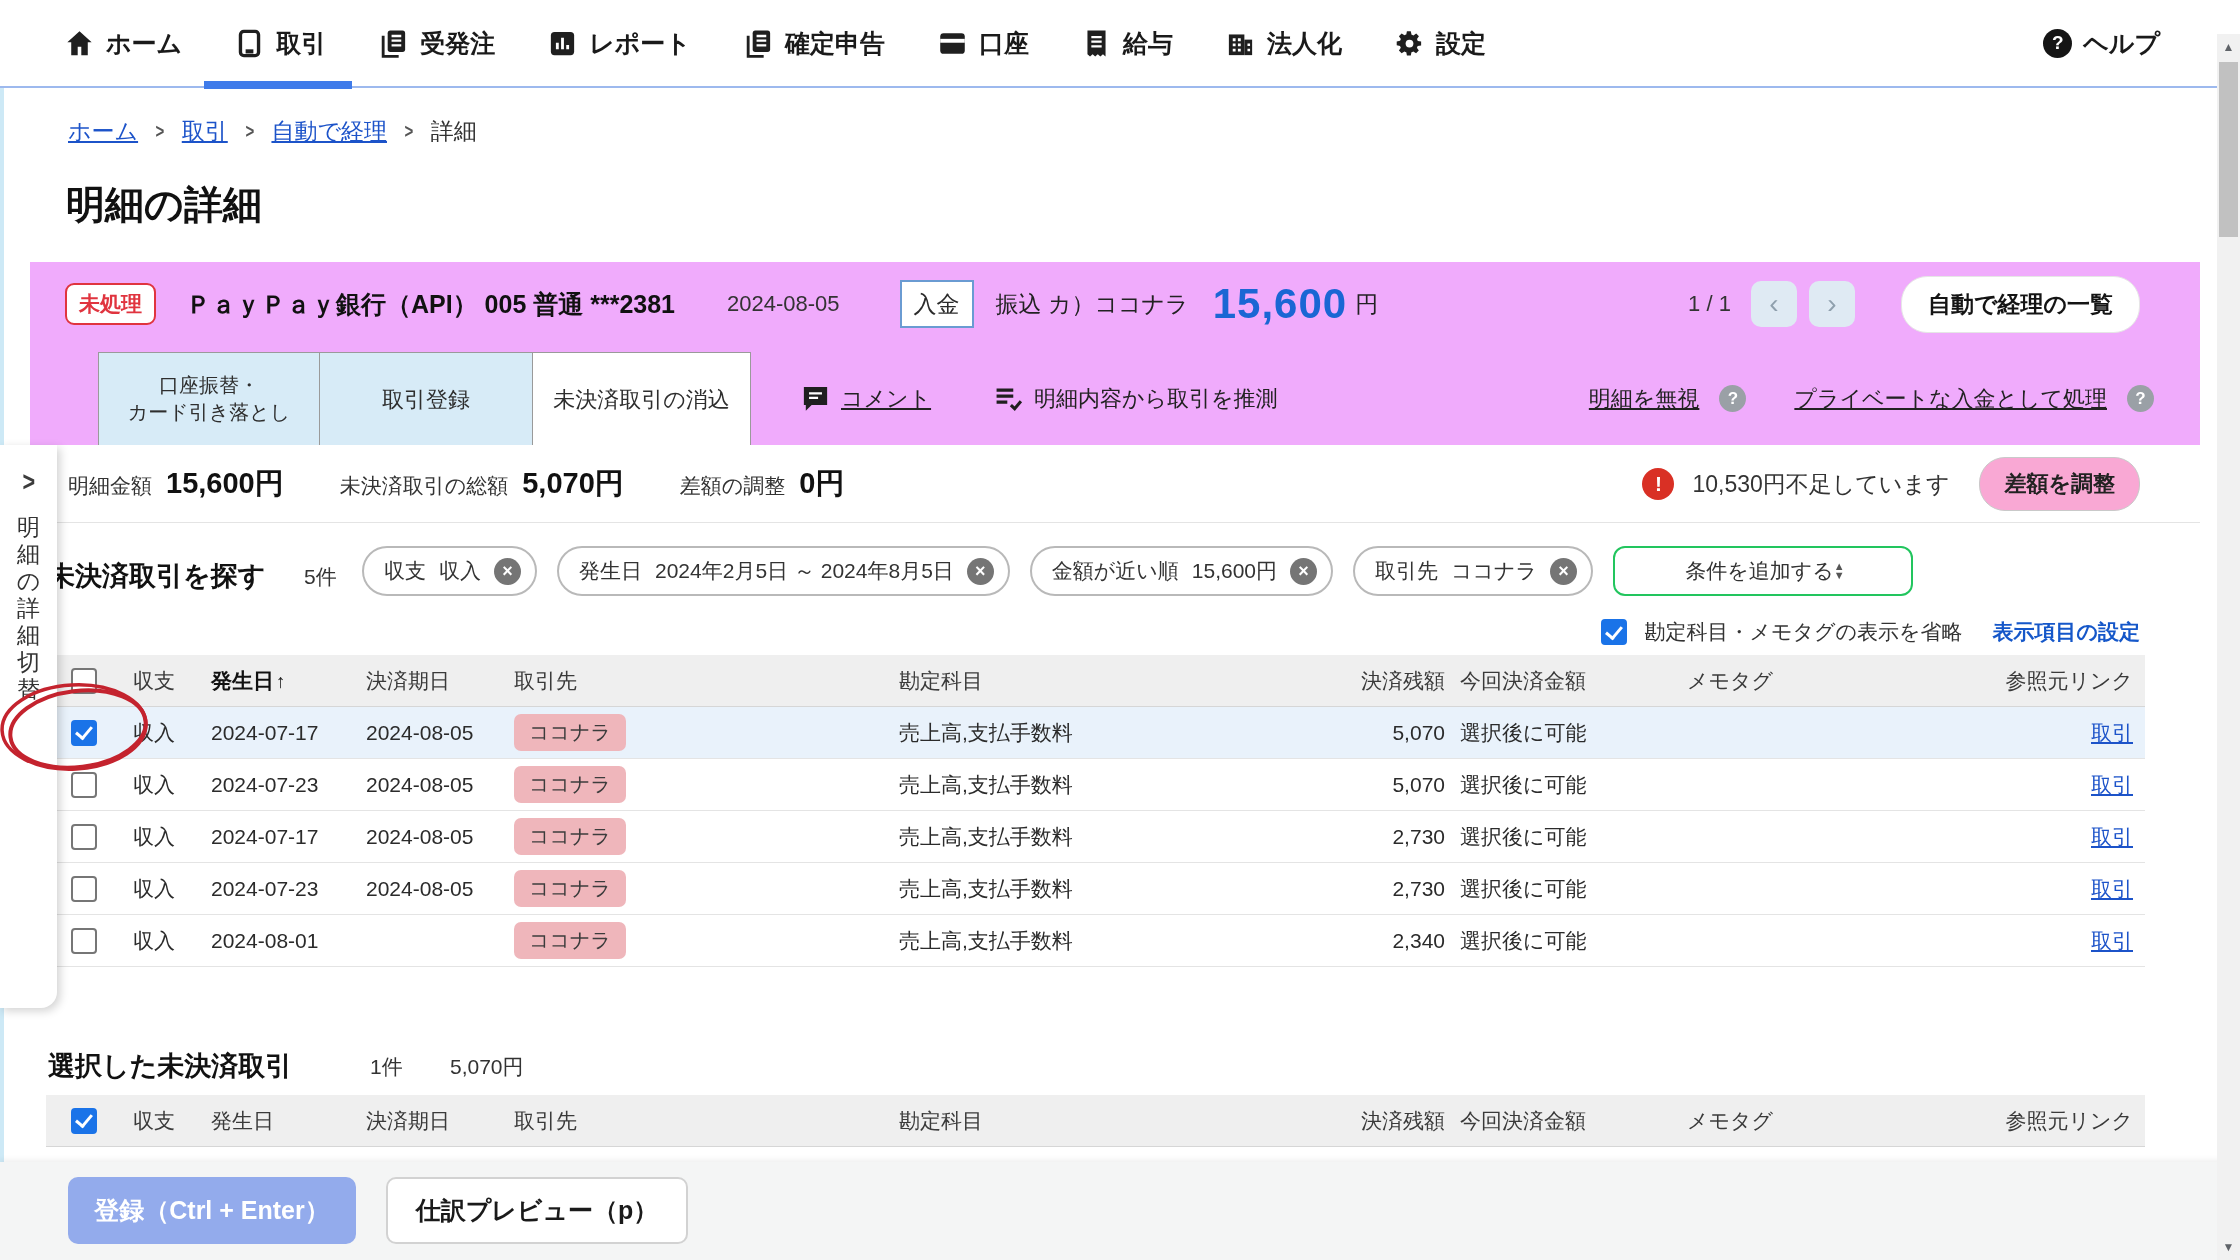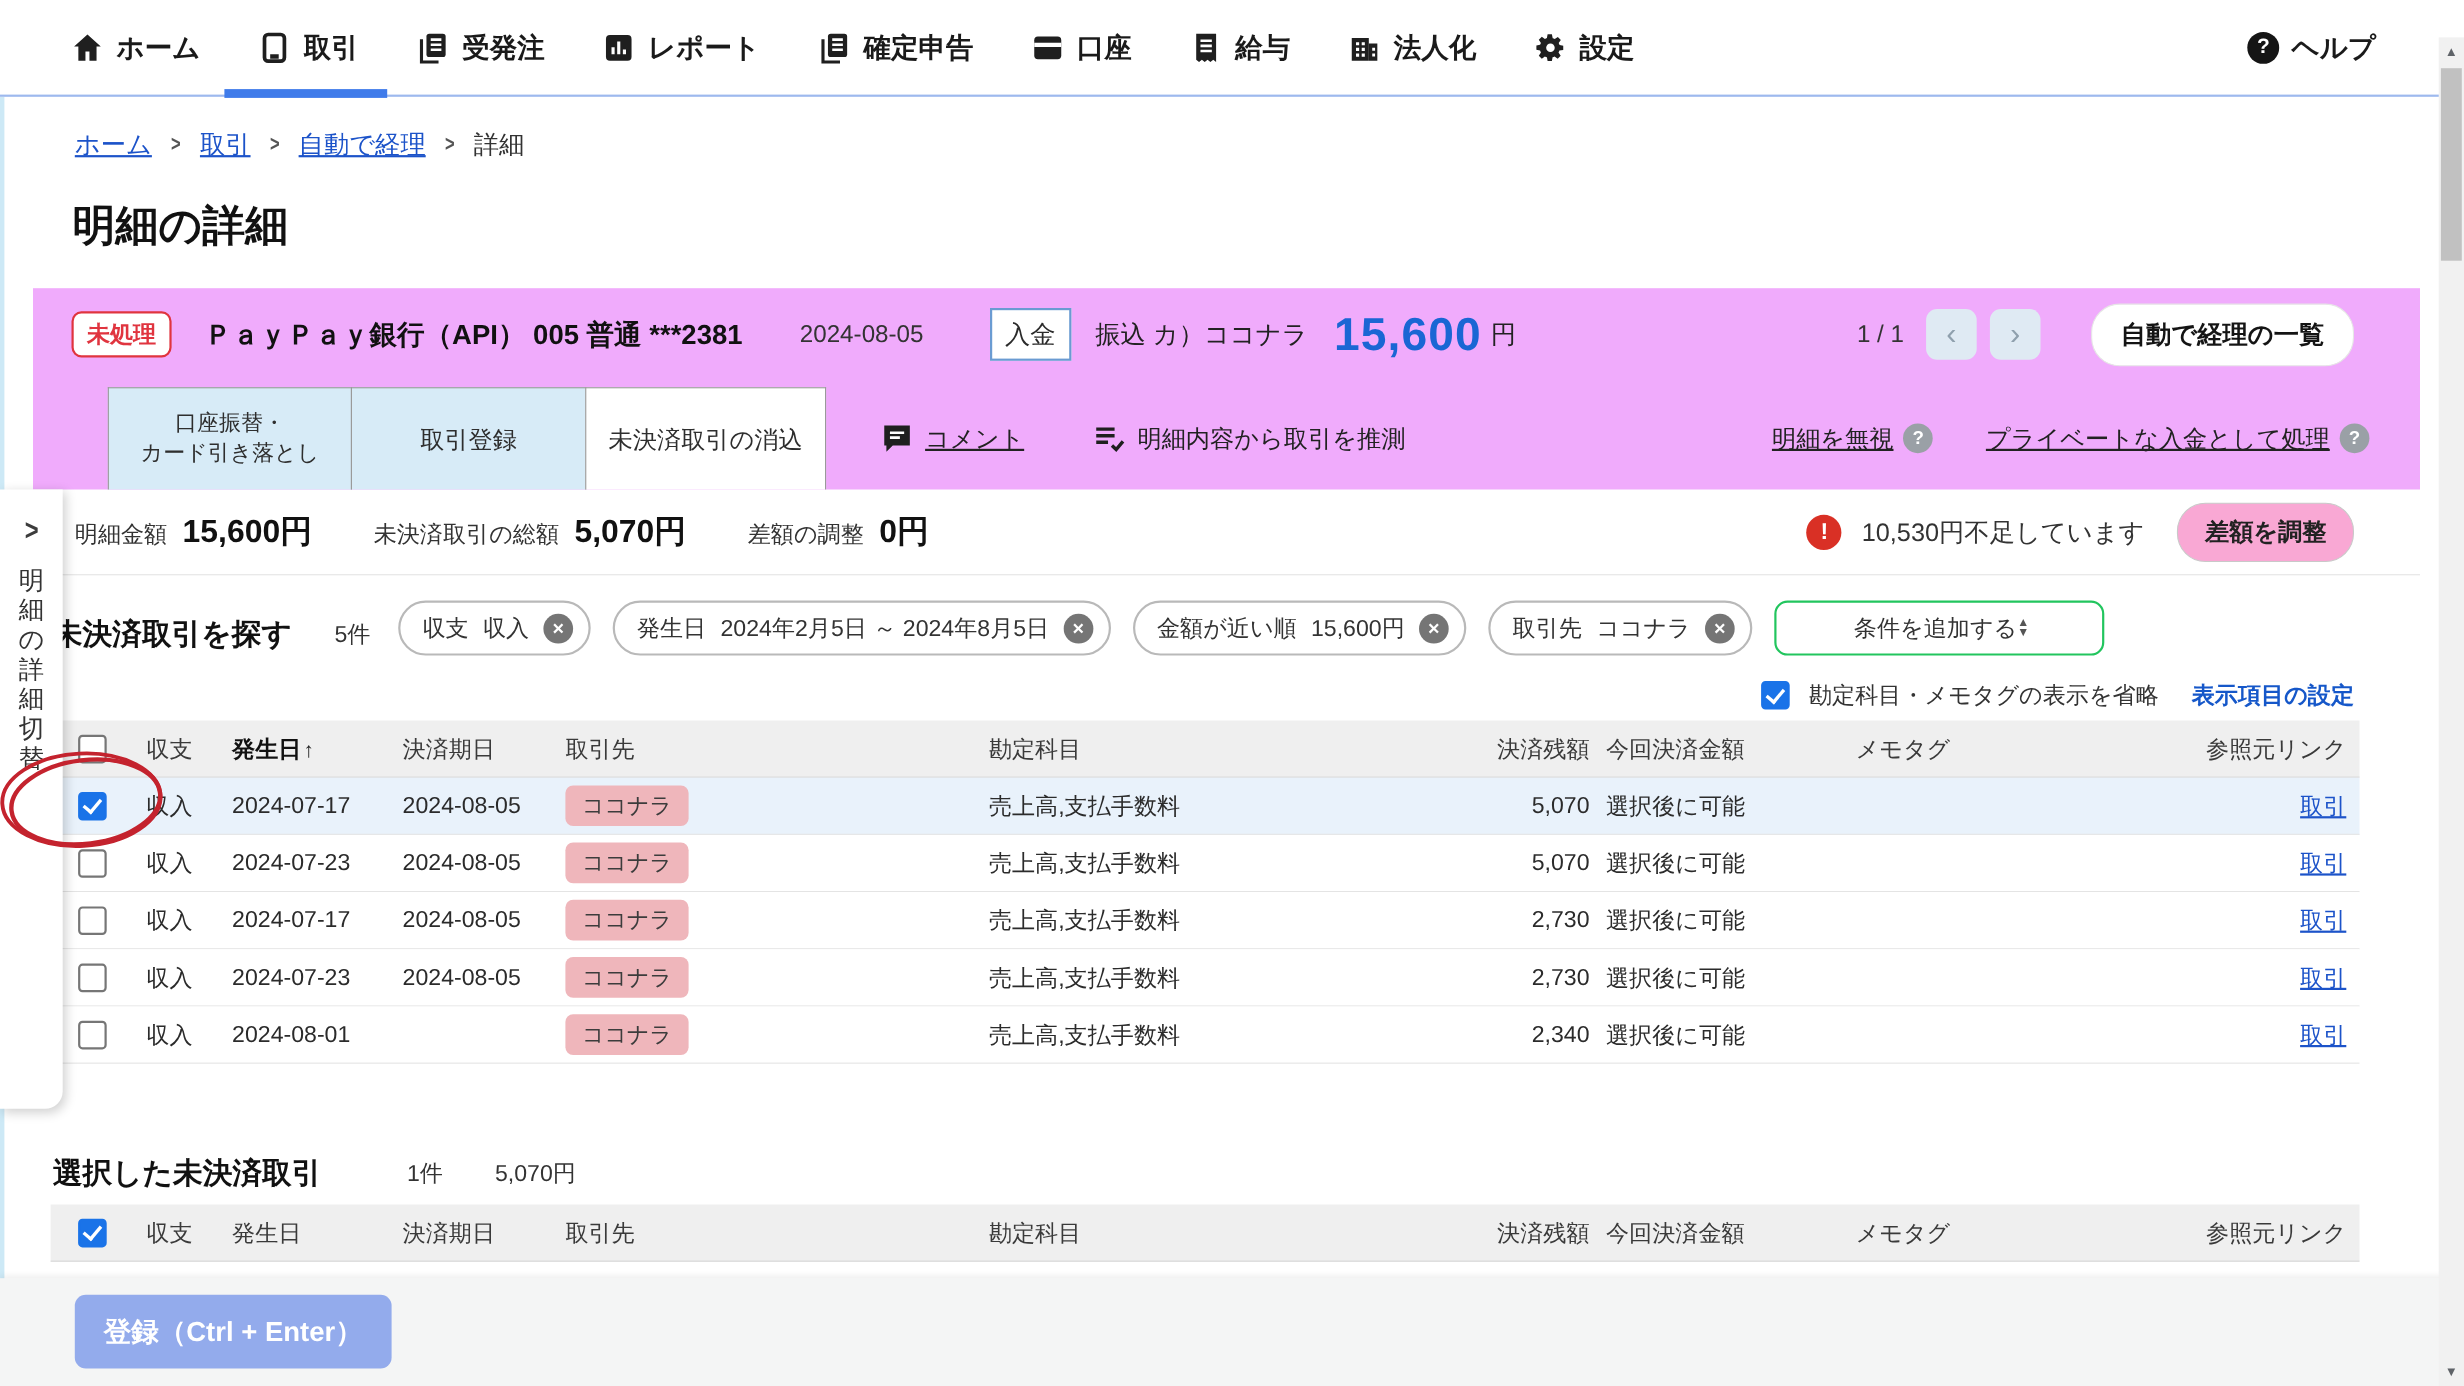--- a/index.html
+++ b/index.html
@@ -40,21 +40,21 @@
 .tabs{position:absolute;left:68px;bottom:0;display:flex;height:93px}
 .tab{border:1px solid #9a9a9a;border-bottom:none;background:#d7ebf7;width:214px;display:flex;flex-direction:column;align-items:center;justify-content:center;font-size:22px;color:#2e2e2e;cursor:pointer;margin-left:-1px;text-align:center;line-height:27px}
 .tab:first-child{margin-left:0}
 .tab.w2{width:222px;font-size:20px}
 .tab.active{background:#fff;width:219px}
 .tab-links{position:absolute;left:770px;bottom:0;height:93px;display:flex;align-items:center;gap:62px}
 .ilink{display:flex;align-items:center;gap:10px;font-size:22px;color:#222;cursor:pointer;white-space:nowrap}
 .ilink .lbl-u{text-decoration:underline}
 .banner-right-links{position:absolute;right:46px;bottom:0;height:93px;display:flex;align-items:center;gap:48px}
 .qcircle{width:27px;height:27px;border-radius:50%;background:#9aa0a6;color:#fff;display:flex;align-items:center;justify-content:center;font-size:17px;font-weight:700;cursor:pointer;flex:0 0 auto}
-.rlink{display:flex;align-items:center;gap:9px;font-size:22px;color:#222;cursor:pointer;white-space:nowrap}
+.rlink{display:flex;align-items:center;gap:20px;font-size:22px;color:#222;cursor:pointer;white-space:nowrap}
 .rlink .lbl-u{text-decoration:underline}
 
 
 .summary{position:absolute;left:68px;top:452px;height:64px;display:flex;align-items:center;z-index:1}
 .sum-group{display:flex;align-items:baseline;margin-right:56px}
 .sum-label{font-size:21px;color:#333;margin-right:14px;white-space:nowrap}
 .sum-value{font-size:29px;font-weight:700;color:#111;white-space:nowrap}
 .summary-right{position:absolute;right:100px;top:452px;height:64px;display:flex;align-items:center;z-index:1}
 .alert-circle{width:32px;height:32px;border-radius:50%;background:#d93025;color:#fff;display:flex;align-items:center;justify-content:center;font-size:21px;font-weight:700}
 .shortage{margin-left:18px;font-size:23px;color:#333;white-space:nowrap}
@@ -480,20 +480,21 @@
     </div>
   </div>
 
   <svg class="annotation" viewBox="0 0 172 106">
     <ellipse cx="78" cy="53" rx="68" ry="38" fill="none" stroke="#c4232e" stroke-width="4" transform="rotate(-7 78 53)"></ellipse>
     <ellipse cx="74" cy="51" rx="72" ry="42" fill="none" stroke="#c4232e" stroke-width="3.5" transform="rotate(-3 74 51)"></ellipse>
   </svg>
 
   <div class="footer">
     <button class="btn-submit">登録（Ctrl + Enter）</button>
+    <button class="btn-preview">仕訳プレビュー（p）</button>
   </div>
 
   <div class="scrollbar">
     <span class="sb-arrow sb-up">▲</span>
     <span class="sb-thumb"></span>
     <span class="sb-arrow sb-down">▼</span>
   </div>
 
 </div>
 

